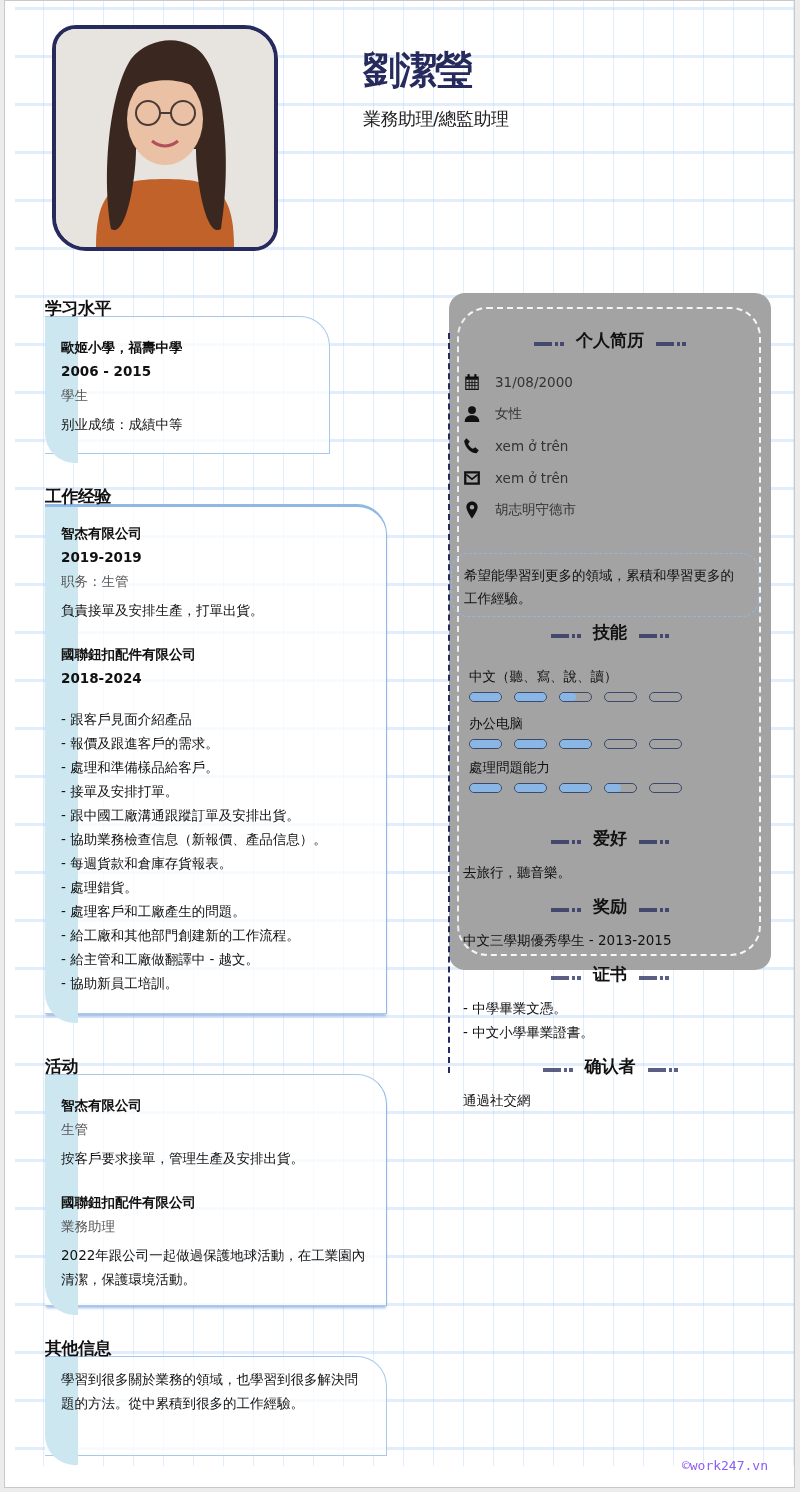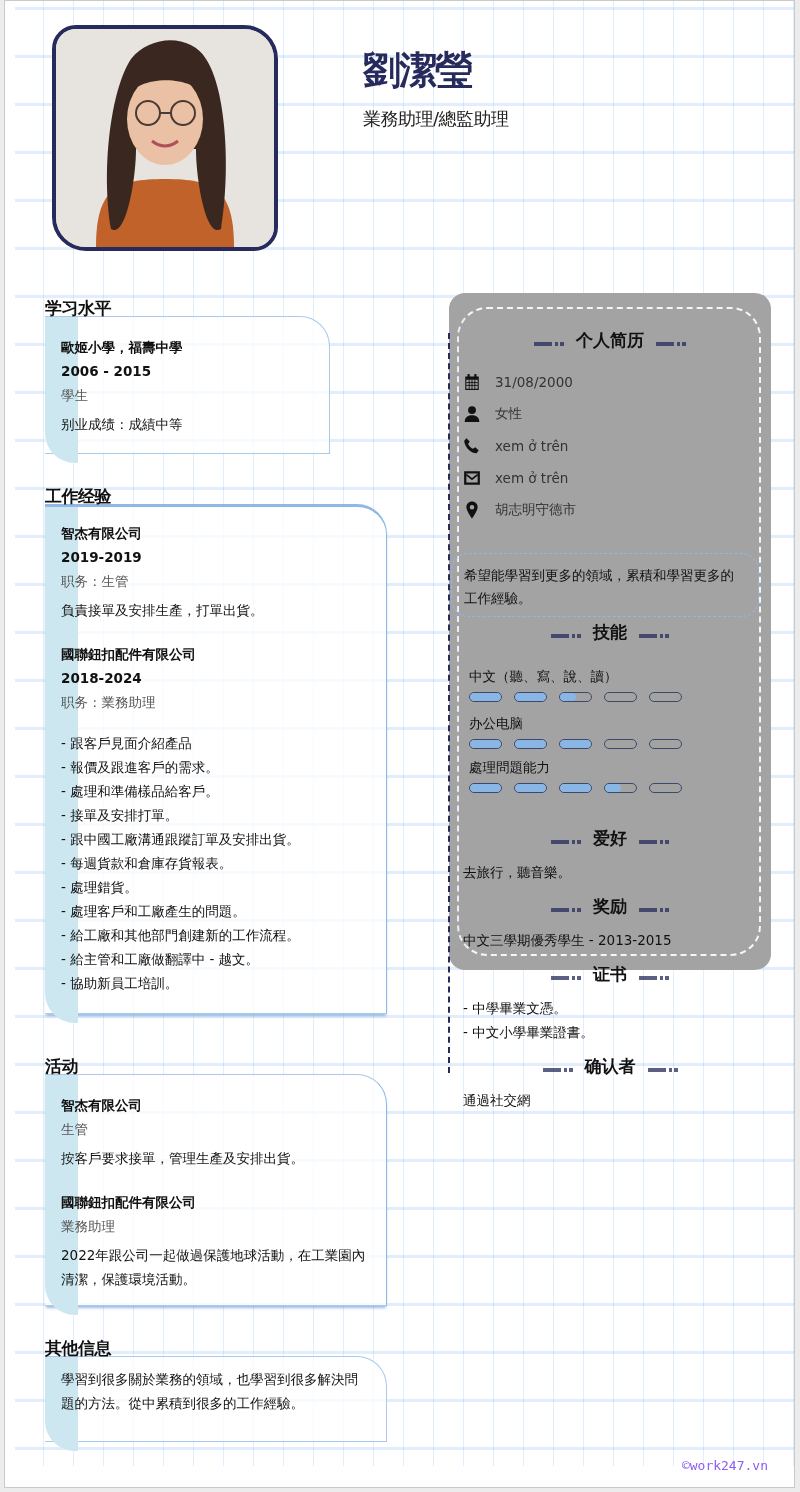--- a/index.html
+++ b/index.html
@@ -150,27 +150,27 @@
       <div class="content" style="padding-top:14px;">
         <div class="item">
           <div class="c-bold">智杰有限公司</div>
           <div class="c-bold">2019-2019</div>
           <div class="c-muted">职务：生管</div>
           <div class="c-text" style="margin-top:5px;">負責接單及安排生產，打單出貨。</div>
         </div>
         <div class="item" style="margin-top:20px;">
           <div class="c-bold">國聯鈕扣配件有限公司</div>
           <div class="c-bold">2018-2024</div>
-          <div class="c-muted">职务：業務助理</div>
           <div style="margin-top:17px;">
             <div class="c-text">- 跟客戶見面介紹產品</div>
             <div class="c-text">- 報價及跟進客戶的需求。</div>
             <div class="c-text">- 處理和準備樣品給客戶。</div>
             <div class="c-text">- 接單及安排打單。</div>
             <div class="c-text">- 跟中國工廠溝通跟蹤訂單及安排出貨。</div>
+            <div class="c-text">- 協助業務檢查信息（新報價、產品信息）。</div>
             <div class="c-text">- 每週貨款和倉庫存貨報表。</div>
             <div class="c-text">- 處理錯貨。</div>
             <div class="c-text">- 處理客戶和工廠產生的問題。</div>
             <div class="c-text">- 給工廠和其他部門創建新的工作流程。</div>
             <div class="c-text">- 給主管和工廠做翻譯中 - 越文。</div>
             <div class="c-text">- 協助新員工培訓。</div>
           </div>
         </div>
       </div>
     </div>
@@ -190,21 +190,21 @@
           <div class="c-bold">國聯鈕扣配件有限公司</div>
           <div class="c-muted">業務助理</div>
           <div class="c-text" style="margin-top:5px;">2022年跟公司一起做過保護地球活動，在工業園內清潔，保護環境活動。</div>
         </div>
       </div>
     </div>
   </div>
 
   <div class="section" style="top:1336px; width:342px;">
     <div class="section-title">其他信息</div>
-    <div class="box" style="height:86px;">
+    <div class="box" style="height:100px;">
       <div class="rail"></div>
       <div class="content" style="padding-top:10px;">
         <div class="c-text">學習到很多關於業務的領域，也學習到很多解決問題的方法。從中累積到很多的工作經驗。</div>
       </div>
     </div>
   </div>
 
   <div class="panel">
     <div class="panel-dash"></div>
     <div class="panel-leftline"></div>

